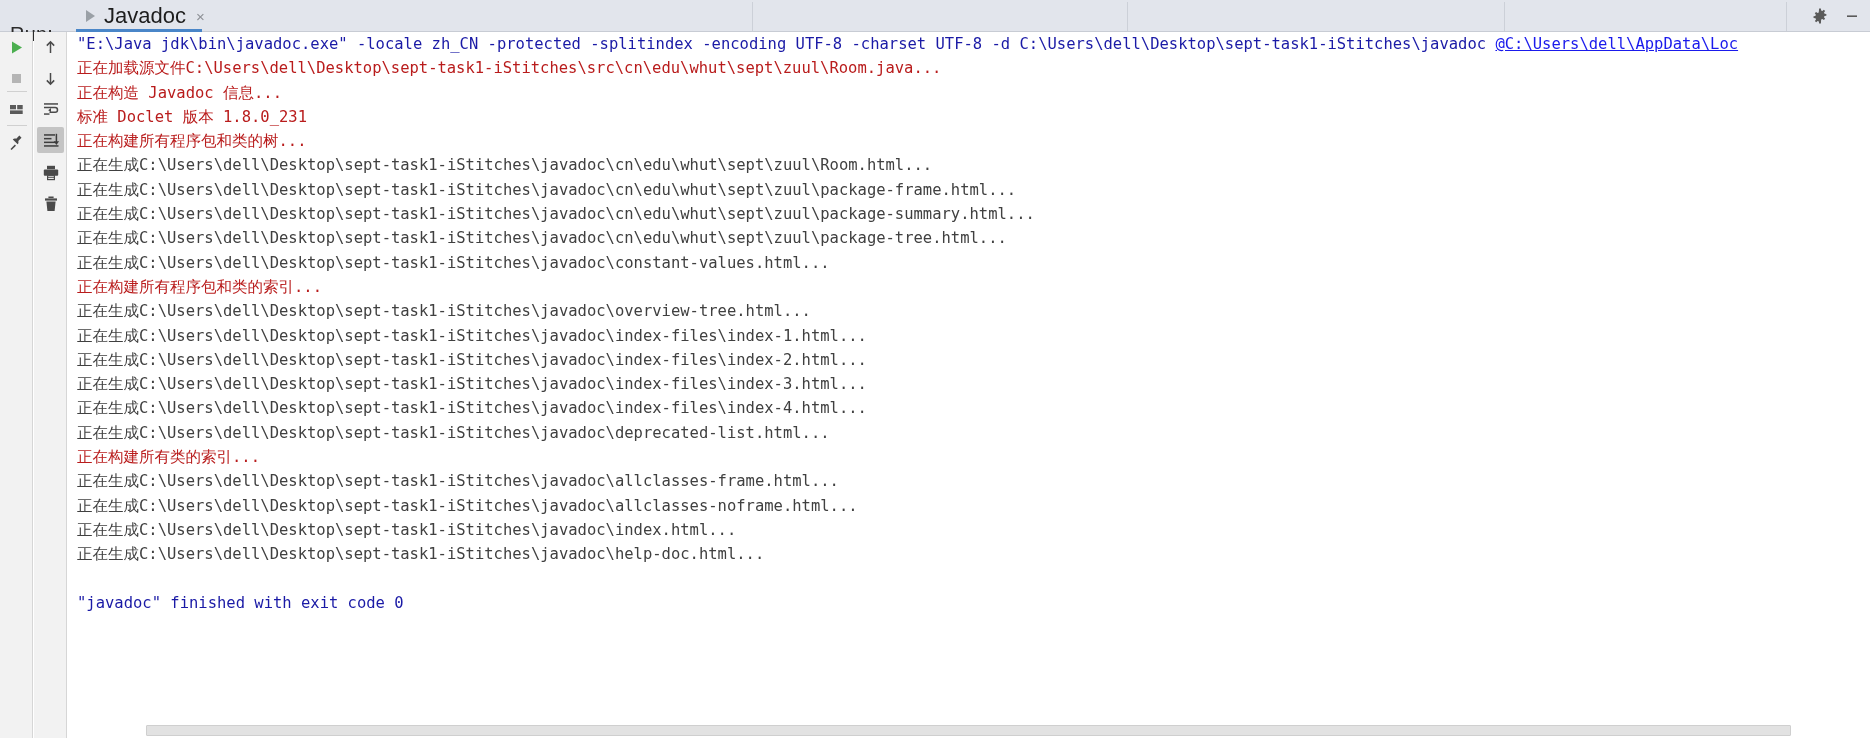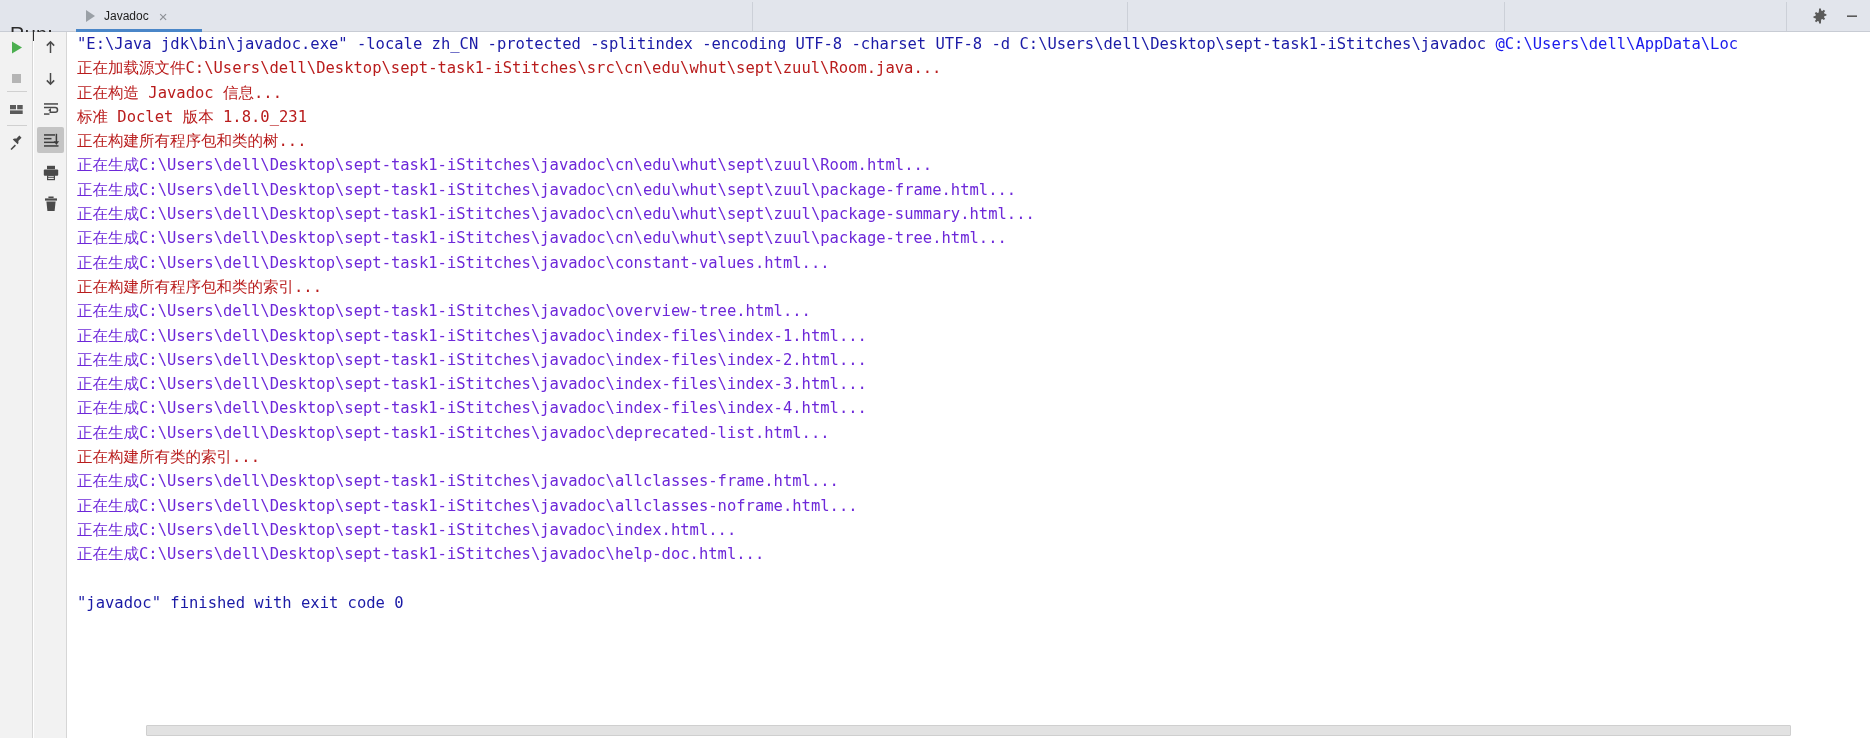--- a/index.html
+++ b/index.html
@@ -43,21 +43,21 @@
     padding: 0 12px 0 10px;
   }
   .tab-run-icon {
     width: 0; height: 0;
     border-left: 9px solid #9aa0a6;
     border-top: 6px solid transparent;
     border-bottom: 6px solid transparent;
     margin-right: 9px;
   }
   .tab-title {
-    font-size: 12px;
+    font-size: 22px;
     color: #1d1d1d;
   }
   .tab-close {
     margin-left: 10px;
     font-size: 15px;
     color: #8d9096;
     line-height: 1;
   }
   .tab-underline {
     position: absolute;
@@ -146,23 +146,23 @@
   .lines {
     position: absolute;
     left: 9px; top: 0px;
     white-space: pre;
     font-family: "DejaVu Sans Mono", "Liberation Mono", monospace;
     font-size: 15.5px;
     line-height: 24.3px;
   }
   .line { height: 24.3px; white-space: pre; }
   .c-cmd   { color: #1a1aa6; }
-  .c-link  { color: #1a1aec; }
+  .c-link  { color: #1a1aec; text-decoration: underline; }
   .c-sys   { color: #b91c1c; }
-  .c-gen   { color: #6d28d9; }
+  .c-gen   { color: #404040; }
   .c-exit  { color: #1a1aa6; }
   .blank   { height: 24.3px; }
 
   
   .hscroll-track {
     position: absolute;
     left: 68px;
     bottom: 0;
     width: 1802px;
     height: 16px;

